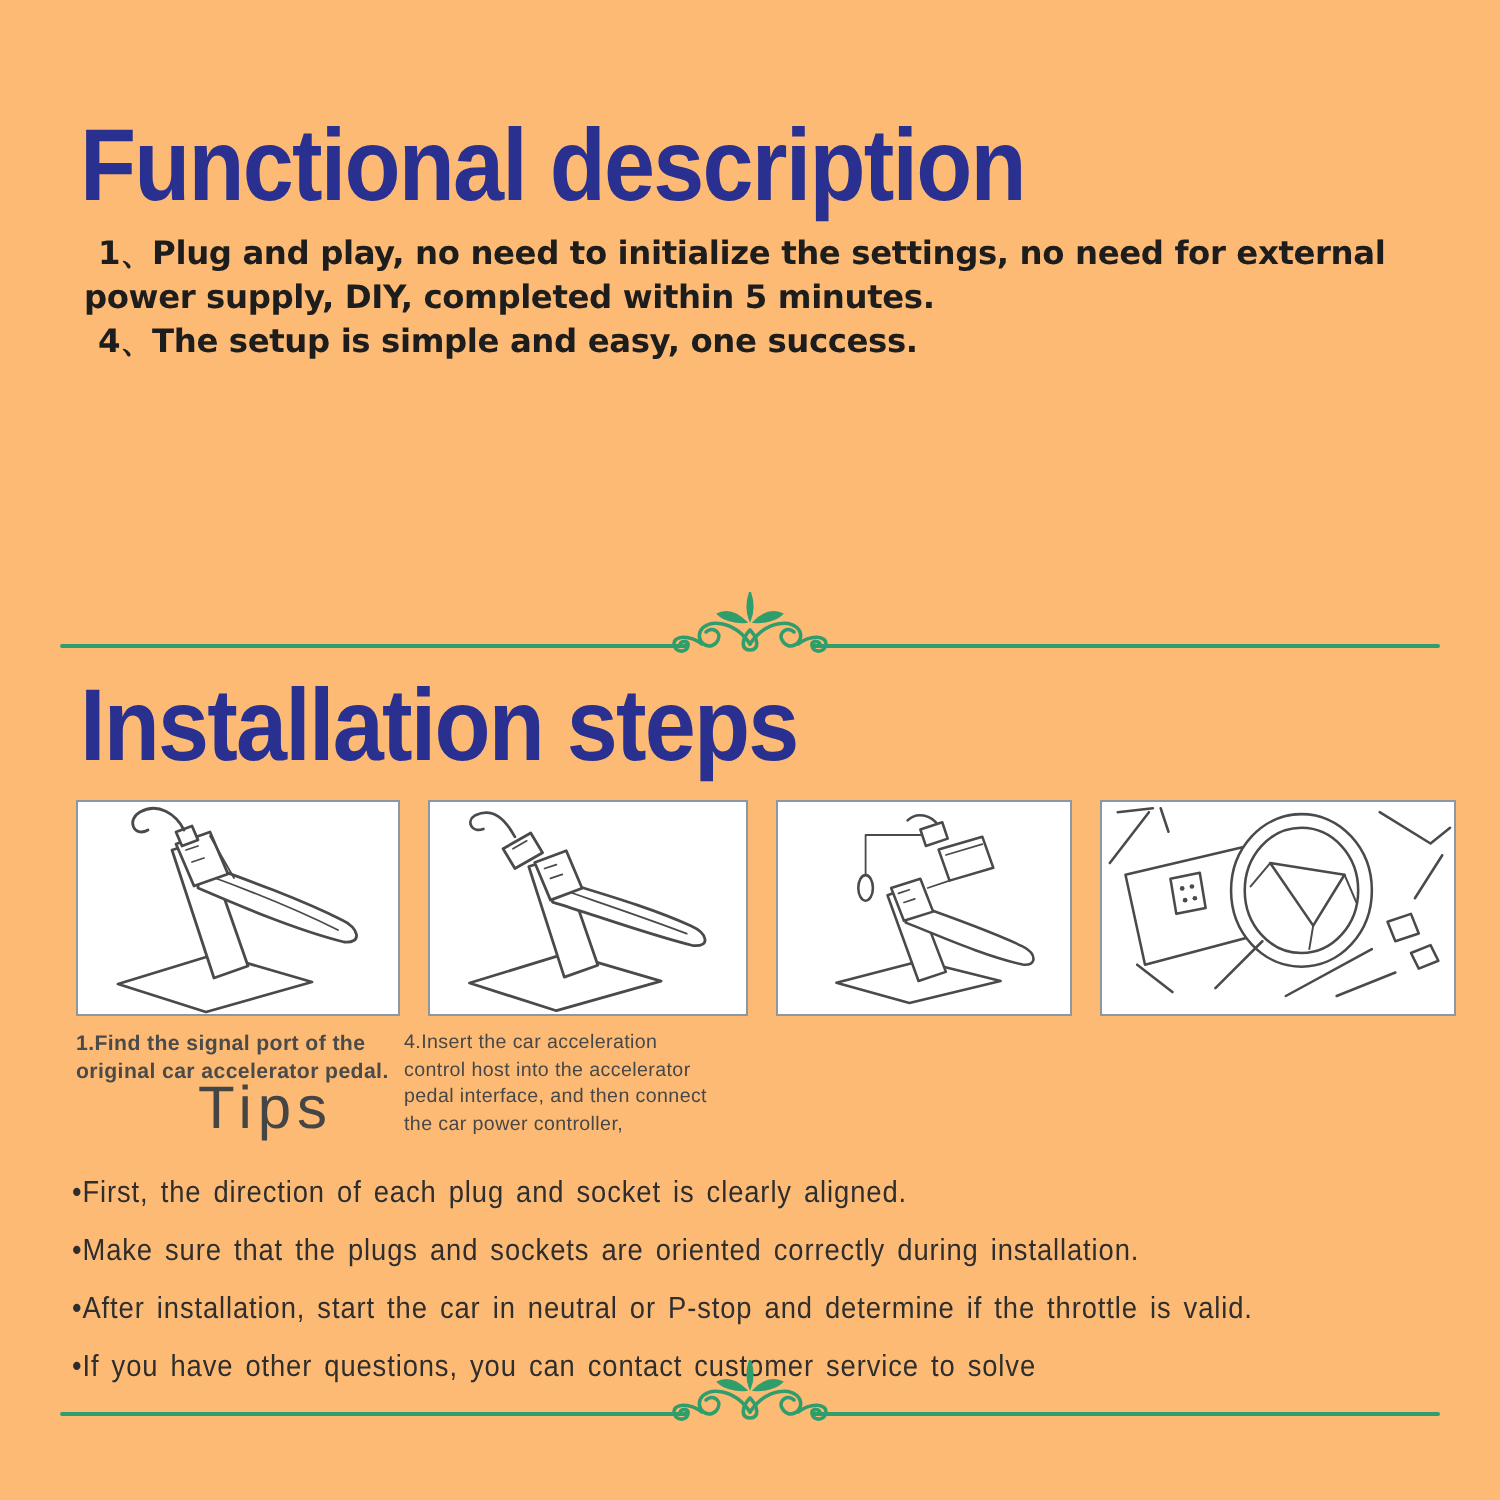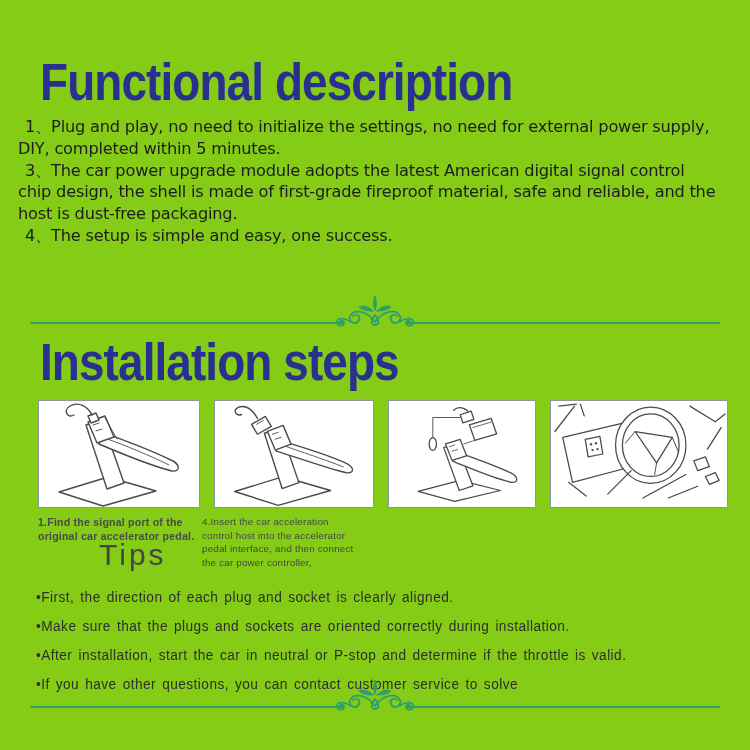--- a/index.html
+++ b/index.html
@@ -1,44 +1,45 @@
 <!DOCTYPE html>
 <html><head>
 <meta charset="utf-8">
 <style>
   html,body{margin:0;padding:0;}
   .page{
     position:relative;
     width:750px;height:750px;
-    background:#84cc16;
+    background:#fdba74;
     font-family:"Liberation Sans",sans-serif;
     overflow:hidden;
   }
   .big-title{
     position:absolute;
     color:#293090;
     font-family:"Liberation Sans",sans-serif;
     font-weight:bold;
     font-size:51px;
     line-height:1;
     letter-spacing:-1px;
     white-space:nowrap;
     transform:scaleX(.9);
     transform-origin:left top;
   }
   #func-title{left:40px;top:57px;}
   #install-title{left:40px;top:337px;}
 
   .body-text{
     position:absolute;
-    left:18px;top:116px;width:704px;
+    left:42px;top:116px;width:704px;
     font-family:"DejaVu Sans","Liberation Sans",sans-serif;
     font-size:16.2px;line-height:21.8px;
     color:#1d1d1d;
     letter-spacing:-0.2px;
+    font-weight:bold;
   }
   .body-text p{margin:0;text-indent:7px;}
 
   .divider{position:absolute;left:30px;width:690px;height:0;}
   .divider .seg{position:absolute;top:0;height:2px;background:#2f9e6c;border-radius:1px;}
   .divider .seg.l{left:0;width:314px;}
   .divider .seg.r{left:376px;width:314px;}
   .divider svg{position:absolute;left:299px;top:-26px;}
   #divider-1{top:322px;}
   #divider-2{top:706px;}
@@ -80,21 +81,20 @@
 </style>
 </head>
 <body>
 
 <div class="page">
 
   <div id="func-title" class="big-title">Functional description</div>
 
   <div class="body-text">
     <p>1、Plug and play, no need to initialize the settings, no need for external power supply, DIY, completed within 5 minutes.</p>
-    <p>3、The car power upgrade module adopts the latest American digital signal control chip design, the shell is made of first-grade fireproof material, safe and reliable, and the host is dust-free packaging.</p>
     <p>4、The setup is simple and easy, one success.</p>
   </div>
 
   <div id="divider-1" class="divider">
     <div class="seg l"></div>
     <div class="seg r"></div>
     <svg width="92" height="36" viewBox="0 0 92 36">
       <g stroke="#2f9e6c" fill="none" stroke-width="1.8" stroke-linecap="round">
         <path d="M46 14 C43.5 8 45 3 46 0 C47 3 48.5 8 46 14 Z" fill="#2f9e6c" stroke-width="1"></path>
         <path d="M44 15 C39 10 34 9 30 11 C33 14 39 15.5 44 15 Z" fill="#2f9e6c" stroke-width="1"></path>

